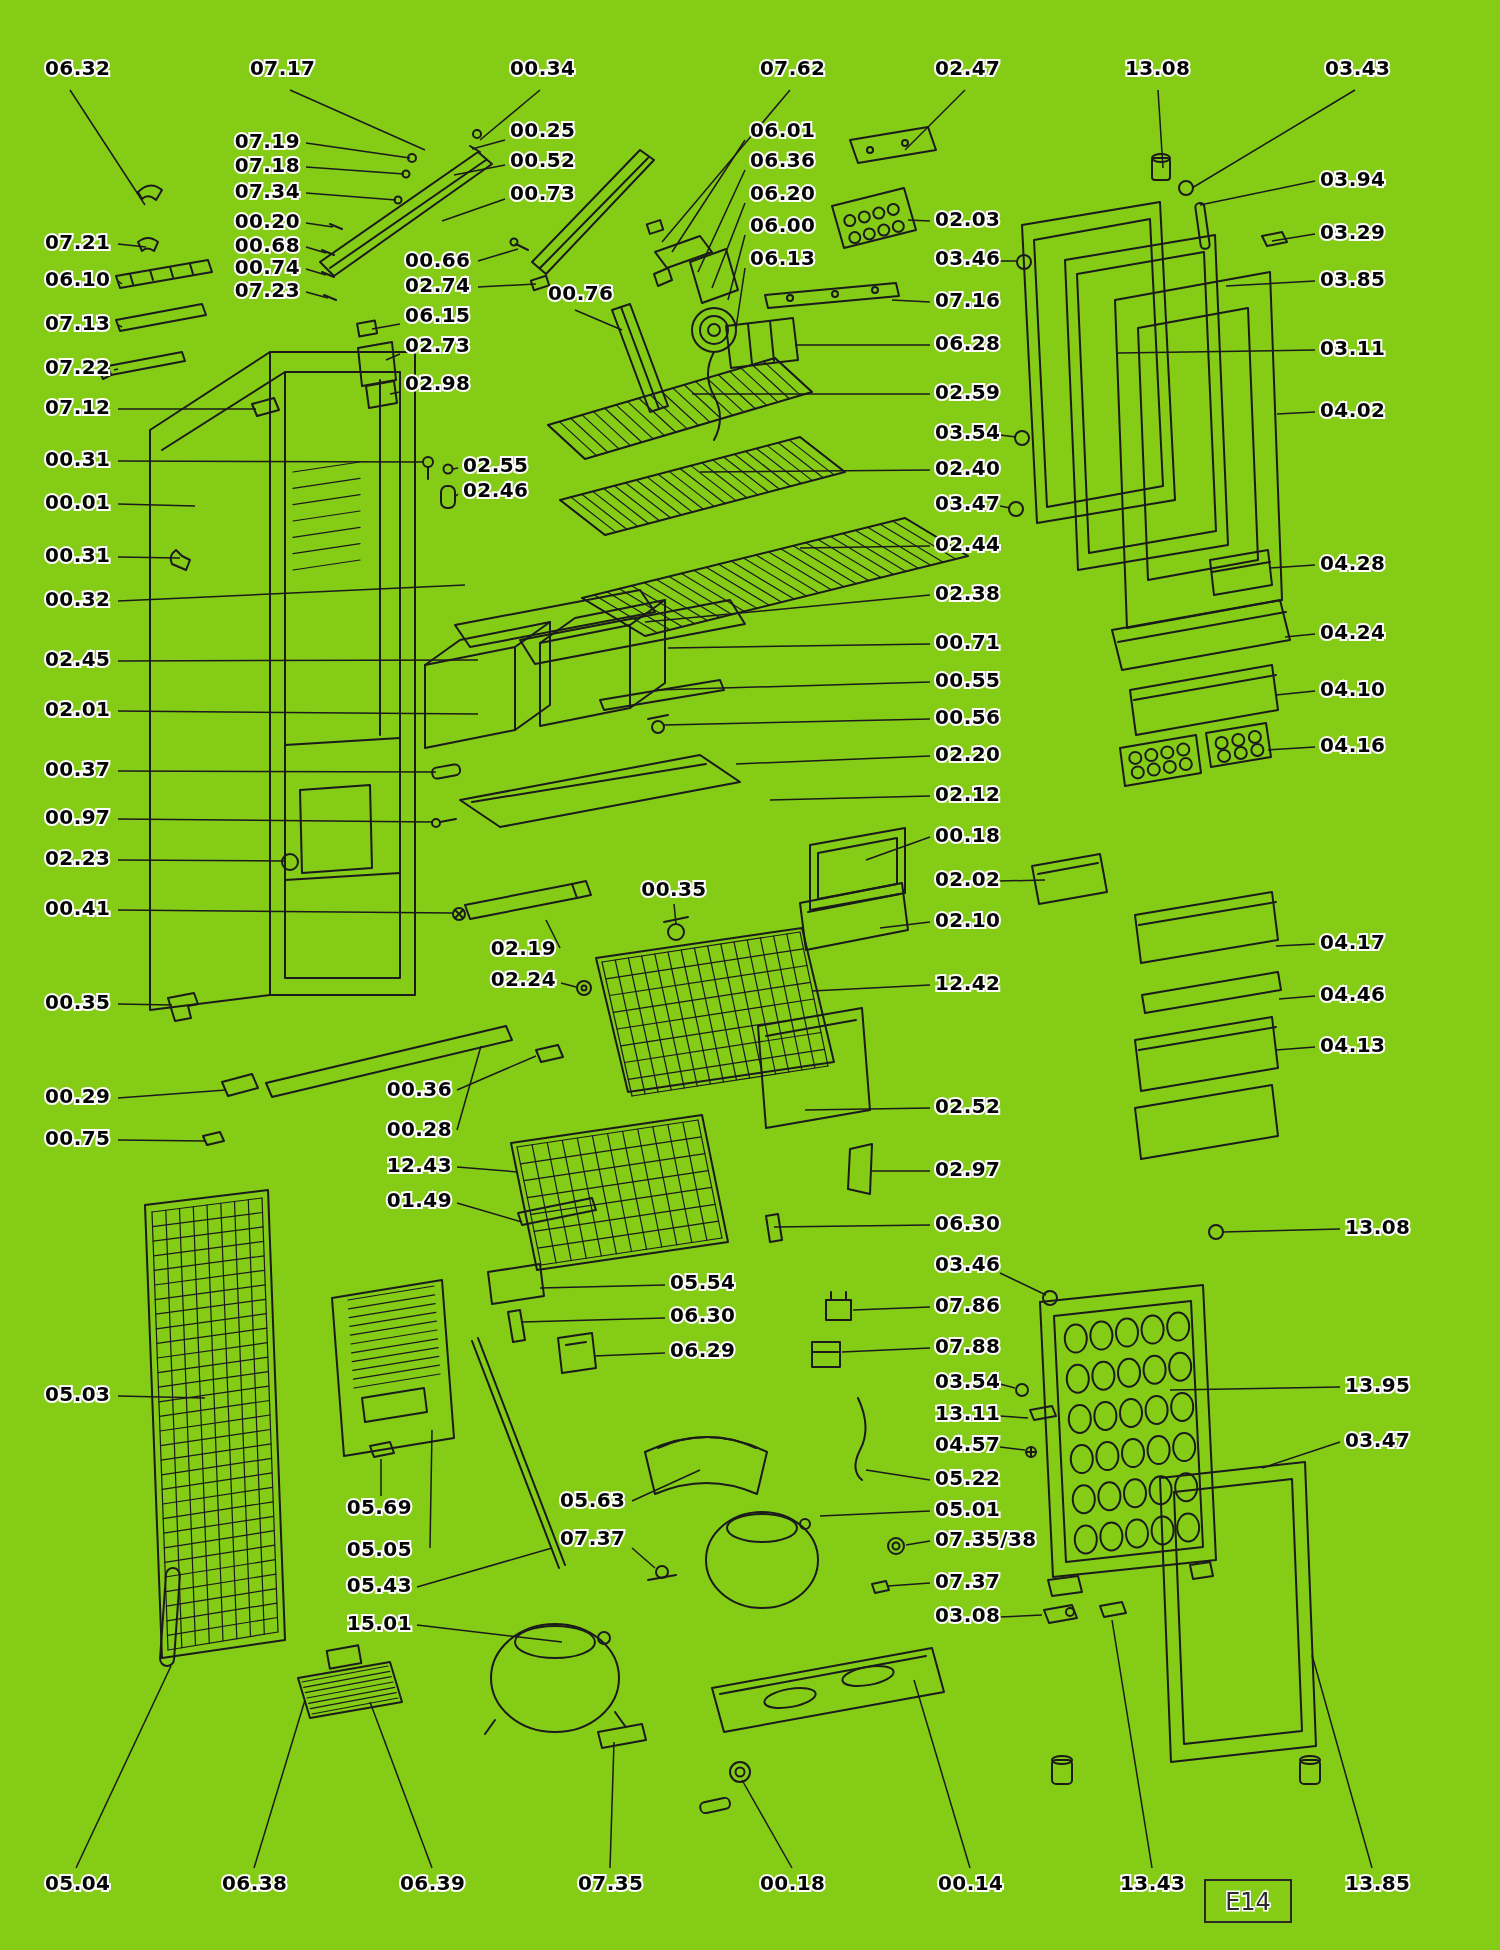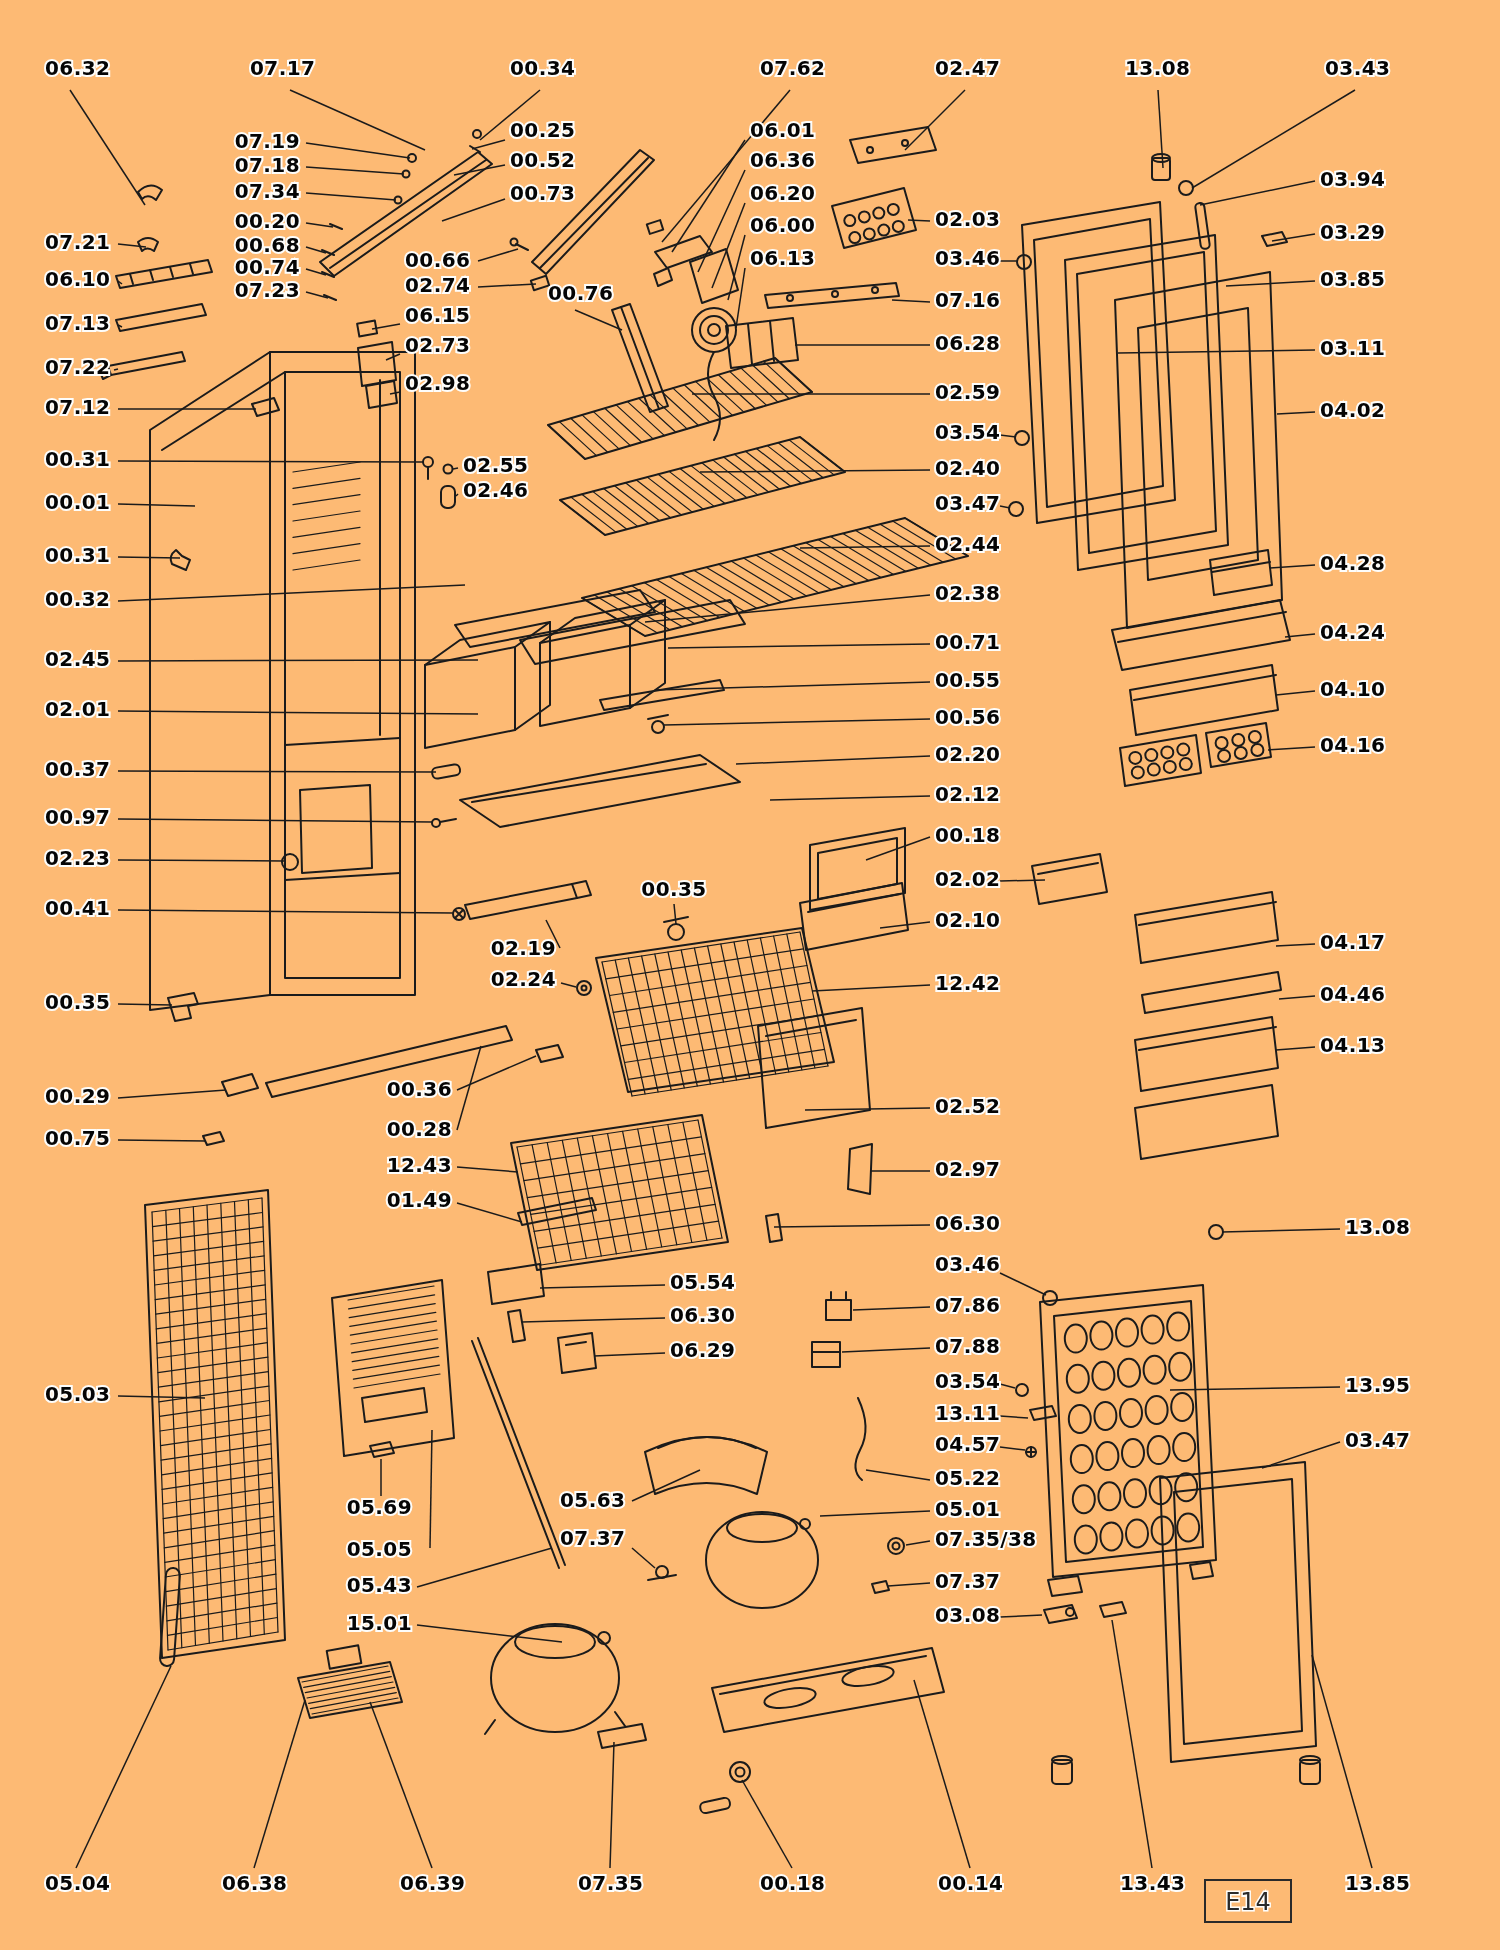--- a/index.html
+++ b/index.html
@@ -1,16 +1,16 @@
 <!DOCTYPE html>
 <html><head>
 <meta charset="utf-8">
 <style>
   html,body{margin:0;padding:0;background:#ffffff;}
-  .stage{position:relative;width:1500px;height:1950px;background:#fdba74;overflow:hidden;}
+  .stage{position:relative;width:1500px;height:1950px;background:#84cc16;overflow:hidden;}
   svg{position:absolute;left:0;top:0;}
   #artwork path,#artwork rect,#artwork circle,#artwork ellipse,#artwork line{
     fill:none;stroke:#1b1b1b;stroke-width:2;stroke-linejoin:round;stroke-linecap:round;}
   #artwork .thin path,#artwork .thin line{stroke-width:1.2;}
   #leaders line{stroke:#1b1b1b;stroke-width:1.5;}
   #labels text{font-family:"DejaVu Sans",sans-serif;font-weight:bold;font-size:20px;
     fill:#050505;letter-spacing:.4px;paint-order:stroke;stroke:#fdfdfb;stroke-width:4px;}
   #page-code text{font-family:"DejaVu Sans",sans-serif;font-size:24px;fill:#2a2a2a;
     paint-order:stroke;stroke:#fdfdfb;stroke-width:3px;}
   #page-code rect{fill:none;stroke:#2a2a2a;stroke-width:2;}

